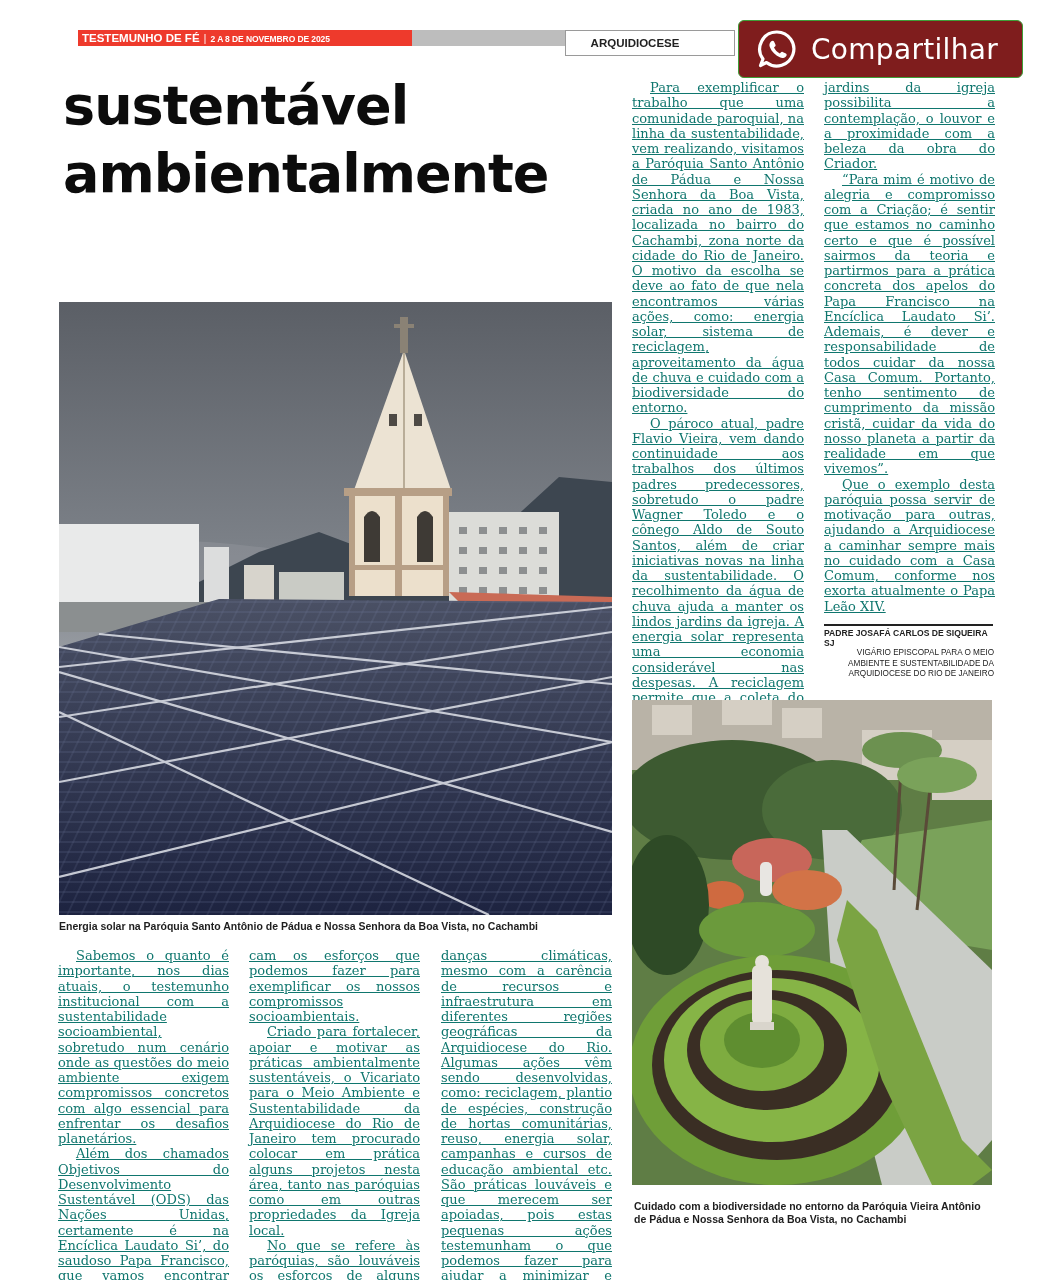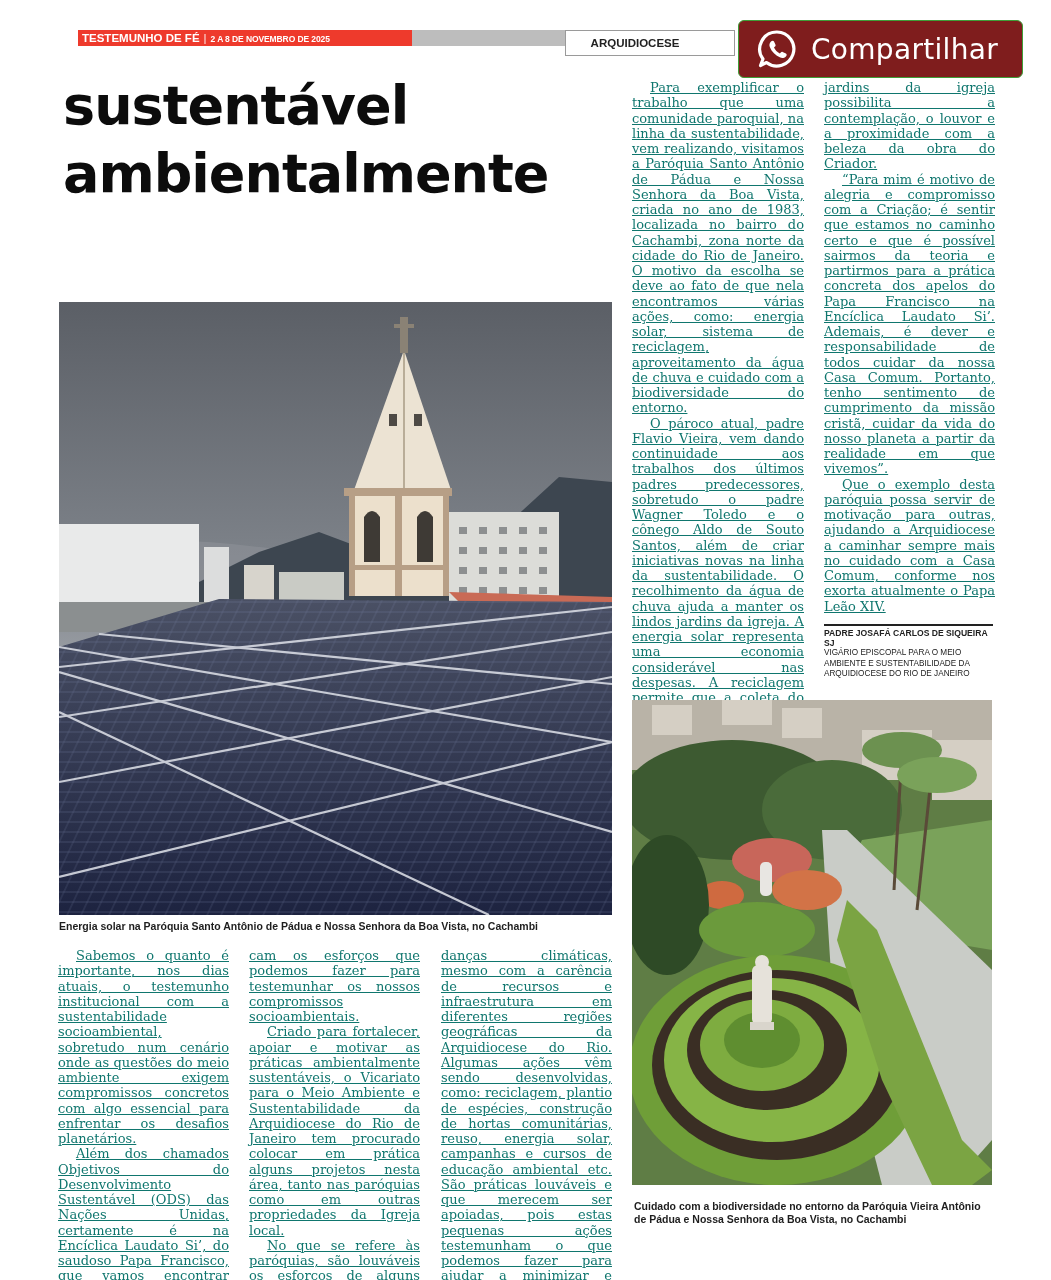--- a/index.html
+++ b/index.html
@@ -33,21 +33,21 @@
   #col-a { left: 632px; top: 80px; width: 172px; }
   #col-b { left: 824px; top: 80px; width: 171px; }
   #col-c { left: 58px; top: 948px; width: 171px; }
   #col-d { left: 249px; top: 948px; width: 171px; }
   #col-e { left: 441px; top: 948px; width: 171px; }
 
   
   .byline-rule { position: absolute; left: 824px; top: 624px; width: 169px; height: 2px; background: #222; }
   .byline-name { position: absolute; left: 824px; top: 628px; width: 170px; text-align: left; font-family: "Liberation Sans", sans-serif;
     font-weight: bold; font-size: 8.6px; color: #222; }
-  .byline-role { position: absolute; left: 824px; top: 648px; width: 170px; font-family: "Liberation Sans", sans-serif;
+  .byline-role { position: absolute; left: 824px; top: 648px; width: 170px; text-align: right; font-family: "Liberation Sans", sans-serif;
     font-size: 8.2px; line-height: 10.5px; color: #222; }
 
   
   .photo { position: absolute; overflow: hidden; }
   #photo-solar { left: 59px; top: 302px; width: 553px; height: 613px; }
   #photo-garden { left: 632px; top: 700px; width: 360px; height: 485px; }
   .photo svg { width: 100%; height: 100%; display: block; }
 
   .caption { position: absolute; font-family: Liberation Sans, sans-serif; font-weight: bold; font-size: 10.5px; line-height: 13px; color: #1e1e1e; }
   #caption-solar { left: 59px; top: 920px; width: 553px; }
@@ -171,21 +171,21 @@
     </g>
   </svg>
 </div>
 <div class="caption" id="caption-solar">Energia solar na Paróquia Santo Antônio de Pádua e Nossa Senhora da Boa Vista, no Cachambi</div>
 
 <div class="col" id="col-c">
   <p>Sabemos o quanto é importante, nos dias atuais, o testemunho institucional com a sustentabilidade socioambiental, sobretudo num cenário onde as questões do meio ambiente exigem compromissos concretos com algo essencial para enfrentar os desafios planetários.</p>
   <p>Além dos chamados Objetivos do Desenvolvimento Sustentável (ODS) das Nações Unidas, certamente é na Encíclica Laudato Si’, do saudoso Papa Francisco, que vamos encontrar uma inspiração para colocar em prática as ações que exemplifi-</p>
 </div>
 <div class="col" id="col-d">
-  <p class="cont">cam os esforços que podemos fazer para testemunhar os nossos compromissos socioambientais.</p>
+  <p class="cont">cam os esforços que podemos fazer para exemplificar os nossos compromissos socioambientais.</p>
   <p>Criado para fortalecer, apoiar e motivar as práticas ambientalmente sustentáveis, o Vicariato para o Meio Ambiente e Sustentabilidade da Arquidiocese do Rio de Janeiro tem procurado colocar em prática alguns projetos nesta área, tanto nas paróquias como em outras propriedades da Igreja local.</p>
   <p>No que se refere às paróquias, são louváveis os esforços de alguns párocos em realizar e apoiar ações que possam minimizar os impactos das mu-</p>
 </div>
 <div class="col" id="col-e">
   <p class="cont">danças climáticas, mesmo com a carência de recursos e infraestrutura em diferentes regiões geográficas da Arquidiocese do Rio. Algumas ações vêm sendo desenvolvidas, como: reciclagem, plantio de espécies, construção de hortas comunitárias, reuso, energia solar, campanhas e cursos de educação ambiental etc. São práticas louváveis e que merecem ser apoiadas, pois estas pequenas ações testemunham o que podemos fazer para ajudar a minimizar e contribuir localmente diante do grande desafio global na área ambiental.</p>
 </div>
 
 <div class="photo" id="photo-garden">
   <svg viewBox="0 0 360 485" preserveAspectRatio="none">
     <rect width="360" height="485" fill="#5f7d45"></rect>

